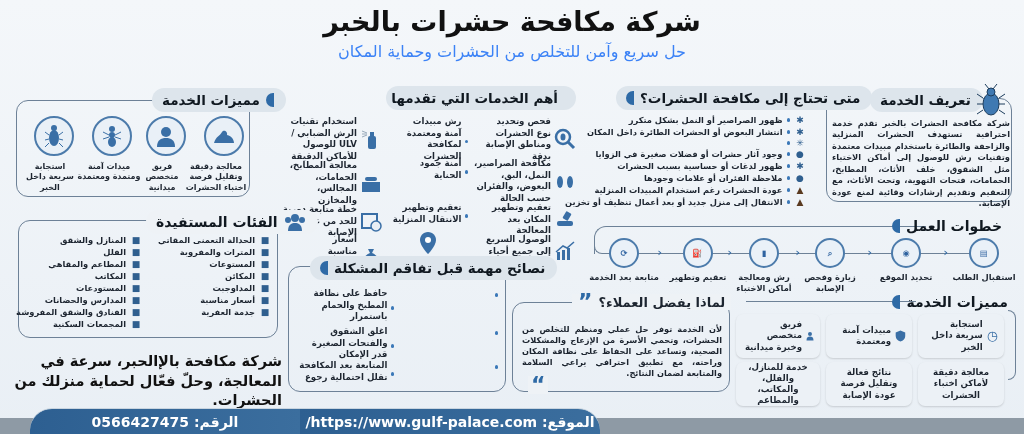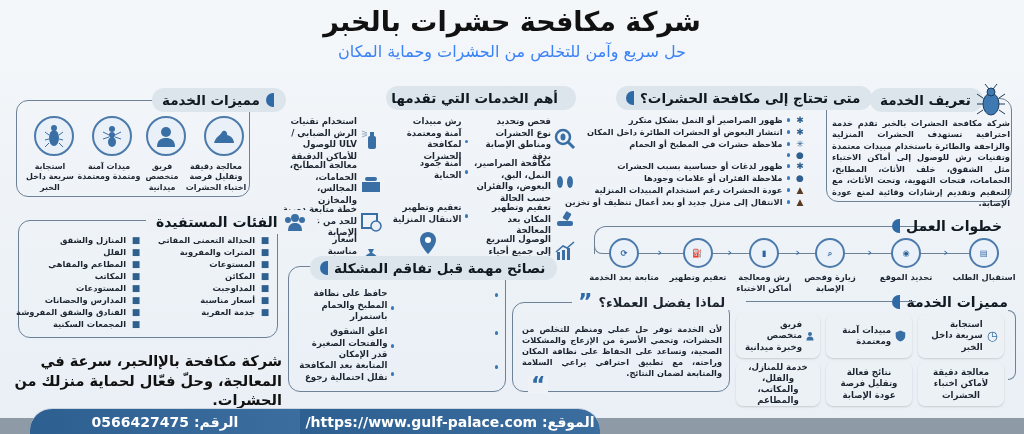--- a/index.html
+++ b/index.html
@@ -58,25 +58,25 @@
         <span>ظهور الصراصير أو النمل بشكل متكرر</span>
       </li>
     <li>
         <span class="ico">✱</span>
         <span class="bul"></span>
         <span>انتشار البعوض أو الحشرات الطائرة داخل المكان</span>
       </li>
     <li>
         <span class="ico">✳</span>
         <span class="bul"></span>
-        <span>ملاحظة حشرات في المطبخ أو الحمام</span>
       </li>
     <li>
         <span class="ico">●</span>
         <span class="bul"></span>
+        <span>وجود آثار حشرات أو فضلات صغيرة في الزوايا</span>
       </li>
     <li>
         <span class="ico">✱</span>
         <span class="bul"></span>
         <span>ظهور لدغات أو حساسية بسبب الحشرات</span>
       </li>
     <li>
         <span class="ico">●</span>
         <span class="bul"></span>
         <span>ملاحظة الفئران أو علامات وجودها</span>

